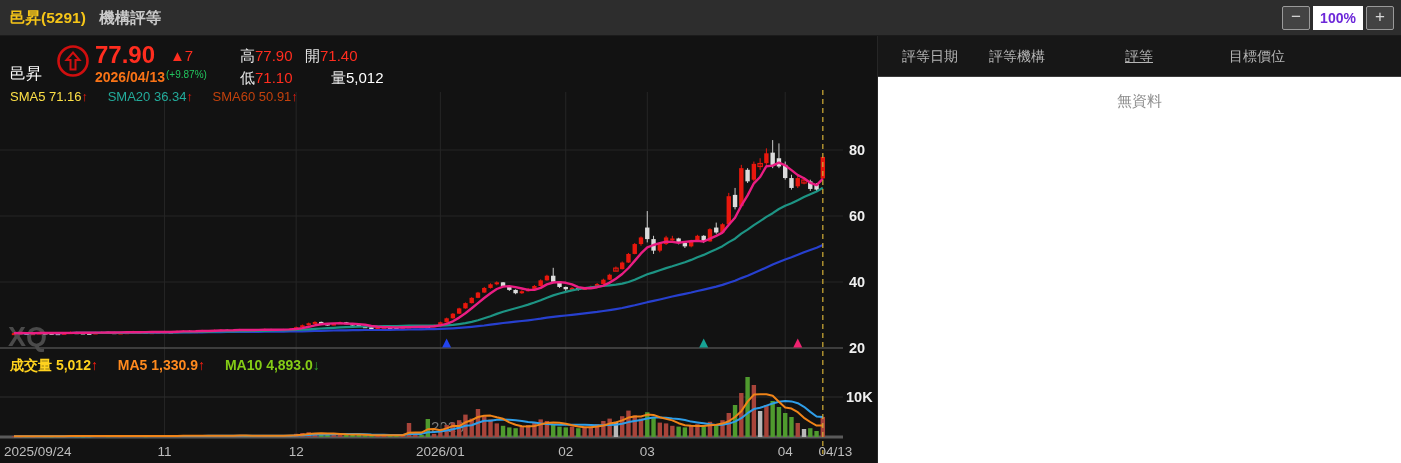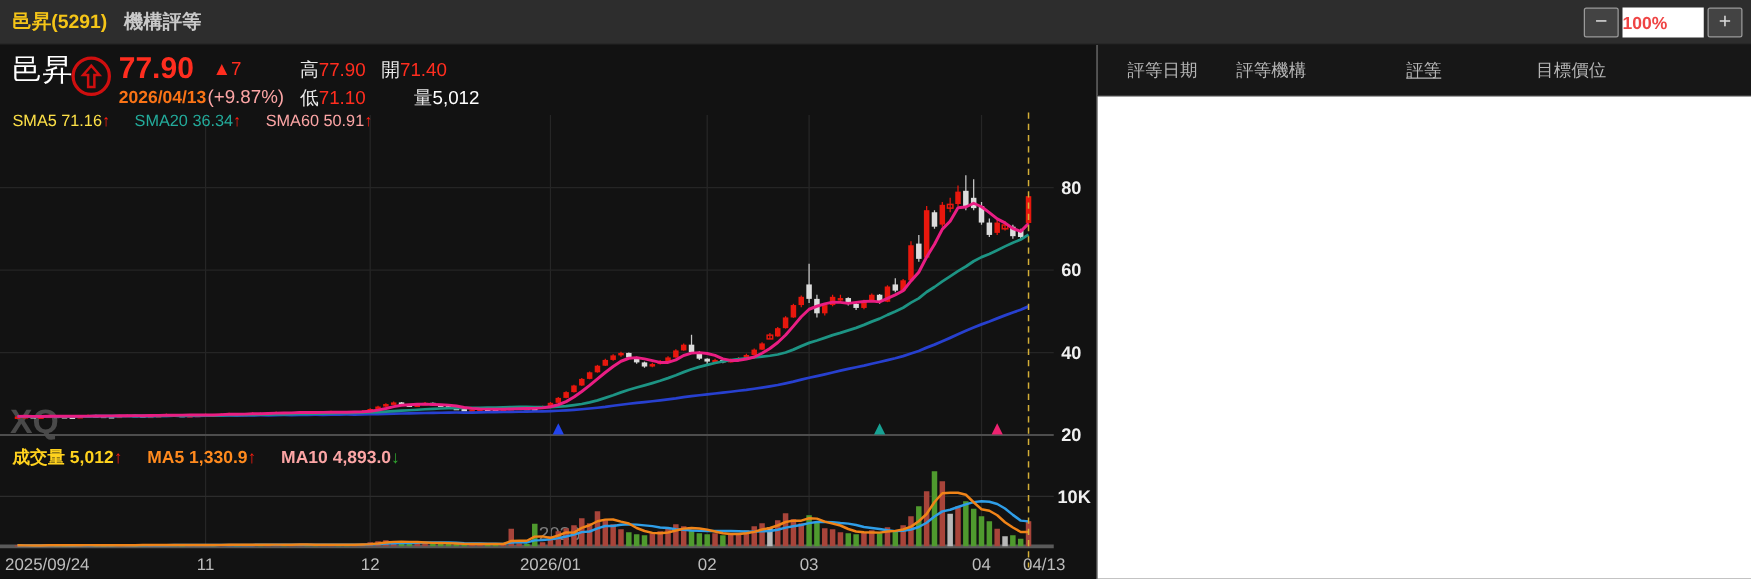--- a/index.html
+++ b/index.html
@@ -8,43 +8,43 @@
   .topbar { position:absolute; left:0; top:0; width:1401px; height:36px;
     background:#2d2d2d; border-bottom:1px solid #1b1b1b;padding-left:36px; }
   .title-wrap { position:absolute; left:10px; top:0; height:36px; line-height:36px;
     font-size:15.5px; font-weight:bold; white-space:nowrap; }
   .stock-title { color:#f5c518; }
   .page-title { color:#c9c9c9; margin-left:9px; font-weight:bold; }
   .zoom-ctl { position:absolute; right:7px; top:6px; height:24px; display:flex; }
   .zoom-btn { width:28px; height:24px; background:#434343; border:1.5px solid #9a9a9a;
     color:#d8d8d8; font-size:17px; line-height:20px; text-align:center; border-radius:2px;
     cursor:pointer; user-select:none; }
-  .zoom-val { width:65px; height:24px; background:#ffffff; color:#ef4444; font-size:14px;
-    line-height:24px; text-align:left; margin:0 3px; font-weight:bold; }
+  .zoom-val { width:50px; height:24px; background:#ffffff; color:#6d28d9; font-size:14px;
+    line-height:24px; text-align:center; margin:0 3px; font-weight:bold; }
   .left-panel { position:absolute; left:0; top:36px; width:877px; height:427px; background:#121212; }
   #chart { position:absolute; left:0; top:0; }
   .overlay { position:absolute; white-space:nowrap; }
-  .q-name { left:10px; top:4px; font-size:24px; color:#ffffff; }
+  .q-name { left:10px; top:28px; font-size:16px; color:#ffffff; }
   .q-icon { left:56px; top:8px; width:34px; height:34px; }
   .q-price { left:95px; top:5px; font-size:24px; font-weight:bold; color:#ff2d1f; }
   .q-date { left:95px; top:33px; font-size:14px; font-weight:bold; color:#f97316; }
   .q-chg { left:170px; top:11px; font-size:15px; color:#ff2d1f; }
-  .q-chgp { left:166px; top:33px; font-size:15px; color:#fca5a5; }
+  .q-chgp { left:166px; top:33px; font-size:10px; color:#22c55e; }
   .lbl { font-size:15px; color:#e8e8e8; }
   .red-val { font-size:15px; color:#ff2d1f; }
   .white-val { font-size:15px; color:#ffffff; }
   .pos-high { left:240px; top:11px; } .pos-open { left:305px; top:11px; }
   .pos-low { left:240px; top:33px; } .pos-vol { left:305px; top:33px;margin-left:26px; }
   .sma-row { left:10px; top:53px; font-size:13px; }
   .sma-item { margin-right:16px; }
   .arrow-up { color:#ff1d10; font-weight:bold; }
   .arrow-down { color:#2fa32f; font-weight:bold; }
   .vol-row { left:10px; top:321px; font-size:14px; font-weight:bold; }
   .vol-main { color:#ffd21e; } .vol-ma5 { color:#ff8a1e; margin-left:16px; }
-  .vol-ma10 { color:#fca5a5; margin-left:16px; }
+  .vol-ma10 { color:#84cc16; margin-left:16px; }
   .right-panel { position:absolute; left:877px; top:36px; width:524px; height:427px;
     background:#ffffff; border-left:1px solid #262626; }
   .tbl-head { position:relative; width:100%; height:41px; background:#171717;
     border-bottom:1px solid #3a3a3a; }
   .th { position:absolute; top:0; height:41px; line-height:41px; font-size:14px; color:#b5b5b5; }
   .th-c0 { left:24px; } .th-c1 { left:111px; } .th-c2 { left:247px;text-decoration:underline; }
   .th-c3 { left:351px; } .th-c4 { left:420px; }
   .empty-row { width:100%; text-align:center; padding-top:15px; font-size:15px; color:#8f8f8f; }
 </style>
 </head>
@@ -517,30 +517,31 @@
   <span class="overlay q-chgp">(+9.87%)</span>
 
   <span class="overlay pos-high"><span class="lbl">高</span><span class="red-val">77.90</span></span>
   <span class="overlay pos-open"><span class="lbl">開</span><span class="red-val">71.40</span></span>
   <span class="overlay pos-low"><span class="lbl">低</span><span class="red-val">71.10</span></span>
   <span class="overlay pos-vol"><span class="lbl">量</span><span class="white-val">5,012</span></span>
 
   <span class="overlay sma-row">
     <span class="sma-item"><span id="sma0" style="color: #fde047;">SMA5 71.16</span><span class="arrow-up">↑</span></span>
     <span class="sma-item"><span id="sma1" style="color: rgb(35, 171, 155);">SMA20 36.34</span><span class="arrow-up">↑</span></span>
-    <span class="sma-item"><span id="sma2" style="color: #fca5a5;">SMA60 50.91</span><span class="arrow-up">↑</span></span>
+    <span class="sma-item"><span id="sma2" style="color: #c2410c;">SMA60 50.91</span><span class="arrow-up">↑</span></span>
   </span>
 
   <span class="overlay vol-row">
     <span class="vol-main">成交量 5,012</span><span class="arrow-up">↑</span>
     <span class="vol-ma5">MA5 1,330.9</span><span class="arrow-up">↑</span>
     <span class="vol-ma10">MA10 4,893.0</span><span class="arrow-down">↓</span>
   </span>
 </div>
 
 <div class="right-panel">
   <div class="tbl-head">
     <span class="th th-c0">評等日期</span>
     <span class="th th-c1">評等機構</span>
     <span class="th th-c2">評等</span>
     <span class="th th-c3">目標價位</span>
   </div>
+  <div class="empty-row">無資料</div>
 </div>
 
 </body></html>

